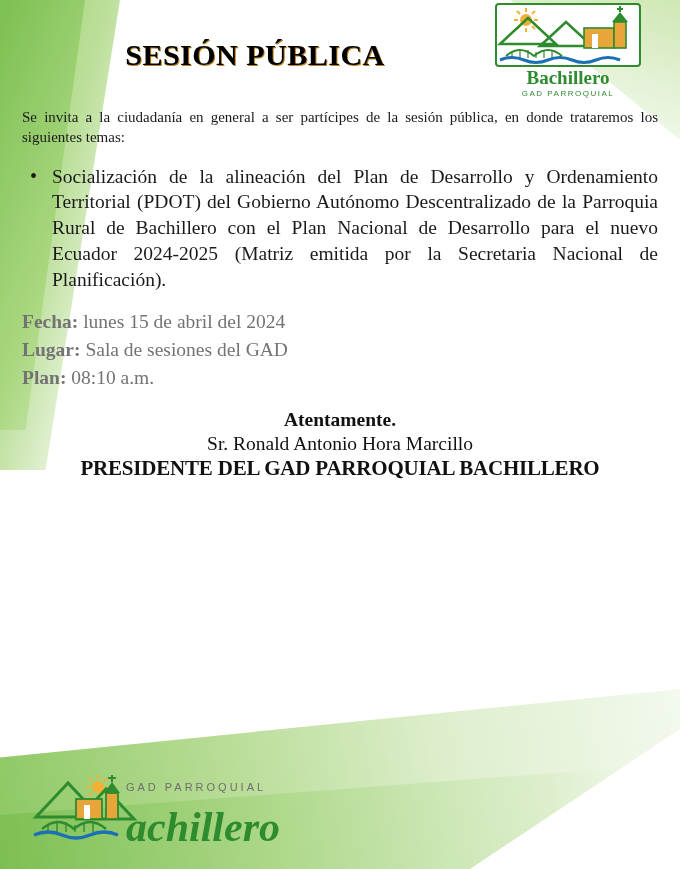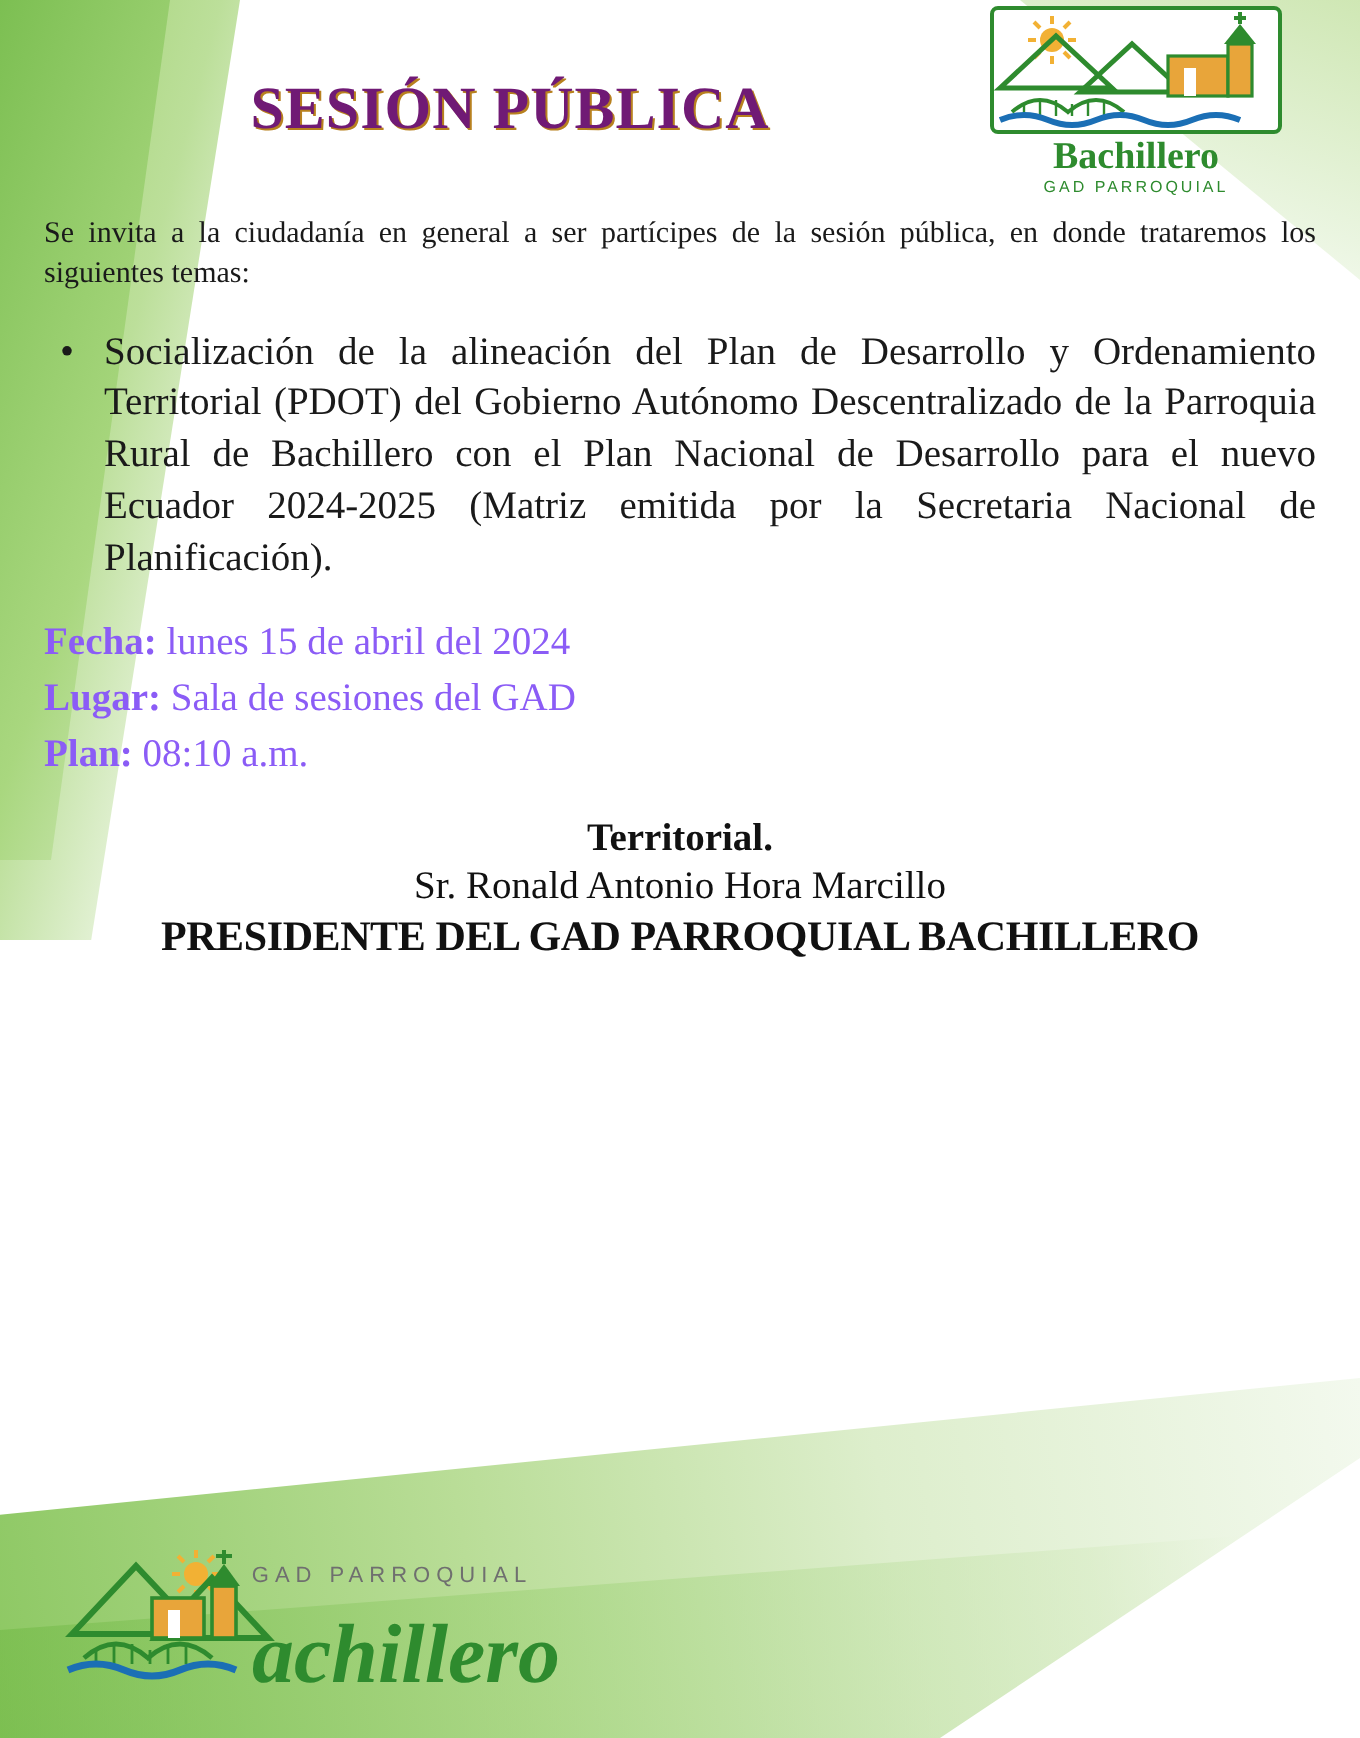--- a/index.html
+++ b/index.html
@@ -83,21 +83,21 @@
     height: 108px;
   }
   .title {
     position: absolute;
     left: 0;
     right: 170px;
     top: 38px;
     text-align: center;
     font-size: 30px;
     font-weight: bold;
-    color: #701a75;
+    color: #000000;
     letter-spacing: .5px;
     text-shadow: 1px 1px 0 #b8811f;
     font-family: "Liberation Serif", serif;
   }
   .logo-top {
     position: absolute;
     right: 10px;
     top: 2px;
     width: 160px;
     height: 100px;
@@ -146,21 +146,21 @@
     font-size: 20px;
     color: #1a1a1a;
   }
   .details {
     margin-top: 10px;
     margin-bottom: 8px;
   }
   .details .row {
     font-size: 19.5px;
     line-height: 1.42;
-    color: #8b5cf6;
+    color: #737373;
   }
   .details .row b {
     font-weight: bold;
   }
   .closing {
     margin-top: 18px;
     text-align: center;
   }
   .closing .regards {
     font-size: 19.5px;
@@ -253,21 +253,21 @@
         <b>Lugar:</b>
         <span>Sala de sesiones del GAD</span>
       </div>
       <div class="row">
         <b>Plan:</b>
         <span>08:10 a.m.</span>
       </div>
     </div>
 
     <div class="closing">
-      <div class="regards">Territorial.</div>
+      <div class="regards">Atentamente.</div>
       <div class="signer">Sr. Ronald Antonio Hora Marcillo</div>
       <div class="position">PRESIDENTE DEL GAD PARROQUIAL BACHILLERO</div>
     </div>
 
   </div>
 
   <svg class="logo-bottom" viewBox="0 0 330 90">
 
     <circle cx="80" cy="18" r="6" fill="#f2b134"></circle>
     <g stroke="#f2b134" stroke-width="2">

